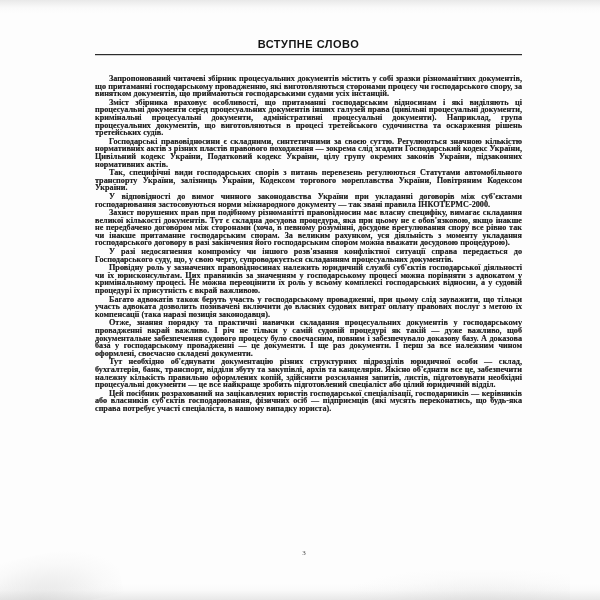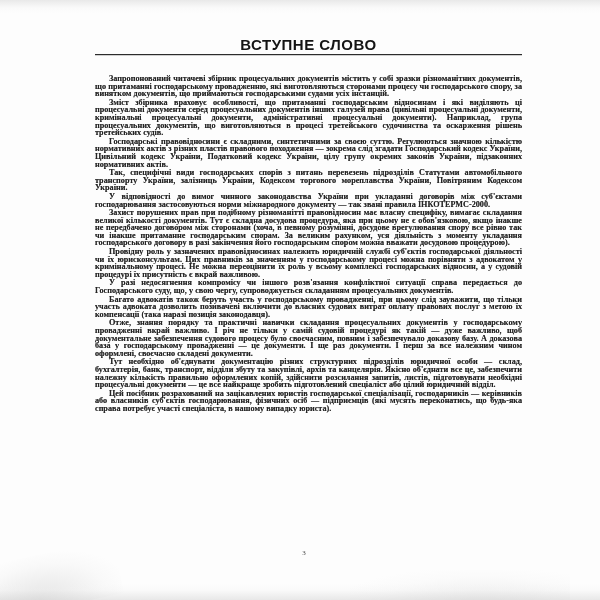--- a/index.html
+++ b/index.html
@@ -35,21 +35,21 @@
     background: radial-gradient(ellipse at 60% 80%, rgba(205,205,205,0.35), rgba(235,235,235,0.15) 55%, rgba(255,255,255,0) 78%);
   }
   .content {
     position: absolute;
     left: 95px;
     top: 38px;
     width: 427px;
   }
   .title {
     font-family: "Liberation Sans", sans-serif;
-    font-size: 15px;
+    font-size: 11px;
     line-height: 13px;
     font-weight: bold;
     letter-spacing: 0.5px;
     text-align: center;
     color: #141414;
     margin: 0 0 3px 0;
   }
   .title-rule {
     height: 0;
     border-bottom: 1.6px solid #2c2c2c;
@@ -85,25 +85,25 @@
   <div class="artifact artifact-top"></div>
 
   <div class="content">
     <h1 class="title">ВСТУПНЕ СЛОВО</h1>
     <div class="title-rule"></div>
 
     <div class="body-text">
       <p>Запропонований читачеві збірник процесуальних документів містить у собі зразки різноманітних документів, що притаманні господарському провадженню, які виготовляються сторонами процесу чи господарського спору, за винятком документів, що приймаються господарськими судами усіх інстанцій.</p>
       <p>Зміст збірника враховує особливості, що притаманні господарським відносинам і які виділяють ці процесуальні документи серед процесуальних документів інших галузей права (цивільні процесуальні документи, кримінальні процесуальні документи, адміністративні процесуальні документи). Наприклад, група процесуальних документів, що виготовляються в процесі третейського судочинства та оскарження рішень третейських судів.</p>
       <p>Господарські правовідносини є складними, синтетичними за своєю суттю. Регулюються значною кількістю нормативних актів з різних пластів правового походження — зокрема слід згадати Господарський кодекс України, Цивільний кодекс України, Податковий кодекс України, цілу групу окремих законів України, підзаконних нормативних актів.</p>
-      <p>Так, специфічні види господарських спорів з питань перевезень підрозділів Статутами автомобільного транспорту України, залізниць України, Кодексом торгового мореплавства України, Повітряним Кодексом України.</p>
+      <p>Так, специфічні види господарських спорів з питань перевезень регулюються Статутами автомобільного транспорту України, залізниць України, Кодексом торгового мореплавства України, Повітряним Кодексом України.</p>
       <p>У відповідності до вимог чинного законодавства України при укладанні договорів між суб'єктами господарювання застосовуються норми міжнародного документу — так звані правила ІНКОТЕРМС-2000.</p>
       <p>Захист порушених прав при подібному різноманітті правовідносин має власну специфіку, вимагає складання великої кількості документів. Тут є складна досудова процедура, яка при цьому не є обов'язковою, якщо інакше не передбачено договором між сторонами (хоча, в певному розумінні, досудове врегулювання спору все рівно так чи інакше притаманне господарським спорам. За великим рахунком, уся діяльність з моменту укладання господарського договору в разі закінчення його господарським спором можна вважати досудовою процедурою).</p>
+      <p>У разі недосягнення компромісу чи іншого розв'язання конфліктної ситуації справа передається до Господарського суду, що, у свою чергу, супроводжується складанням процесуальних документів.</p>
       <p>Провідну роль у зазначених правовідносинах належить юридичній службі суб'єктів господарської діяльності чи їх юрисконсультам. Цих правників за значенням у господарському процесі можна порівняти з адвокатом у кримінальному процесі. Не можна переоцінити їх роль у всьому комплексі господарських відносин, а у судовій процедурі їх присутність є вкрай важливою.</p>
-      <p>У разі недосягнення компромісу чи іншого розв'язання конфліктної ситуації справа передається до Господарського суду, що, у свою чергу, супроводжується складанням процесуальних документів.</p>
       <p>Багато адвокатів також беруть участь у господарському провадженні, при цьому слід зауважити, що тільки участь адвоката дозволить позивачеві включити до власних судових витрат оплату правових послуг з метою їх компенсації (така наразі позиція законодавця).</p>
       <p>Отже, знання порядку та практичні навички складання процесуальних документів у господарському провадженні вкрай важливо. І річ не тільки у самій судовій процедурі як такій — дуже важливо, щоб документальне забезпечення судового процесу було своєчасним, повним і забезпечувало доказову базу. А доказова база у господарському провадженні — це документи. І ще раз документи. І перш за все належним чином оформлені, своєчасно складені документи.</p>
       <p>Тут необхідно об'єднувати документацію різних структурних підрозділів юридичної особи — склад, бухгалтерія, банк, транспорт, відділи збуту та закупівлі, архів та канцелярія. Якісно об'єднати все це, забезпечити належну кількість правильно оформлених копій, здійснити розсилання запитів, листів, підготовувати необхідні процесуальні документи — це все найкраще зробить підготовлений спеціаліст або цілий юридичний відділ.</p>
       <p>Цей посібник розрахований на зацікавлених юристів господарської спеціалізації, господарників — керівників або власників суб'єктів  господарювання, фізичних осіб — підприємців (які мусять переконатись, що будь-яка справа потребує участі спеціаліста, в нашому випадку юриста).</p>
     </div>
   </div>
 
   <div class="page-number">3</div>
 
   <div class="artifact artifact-blob-left"></div>

